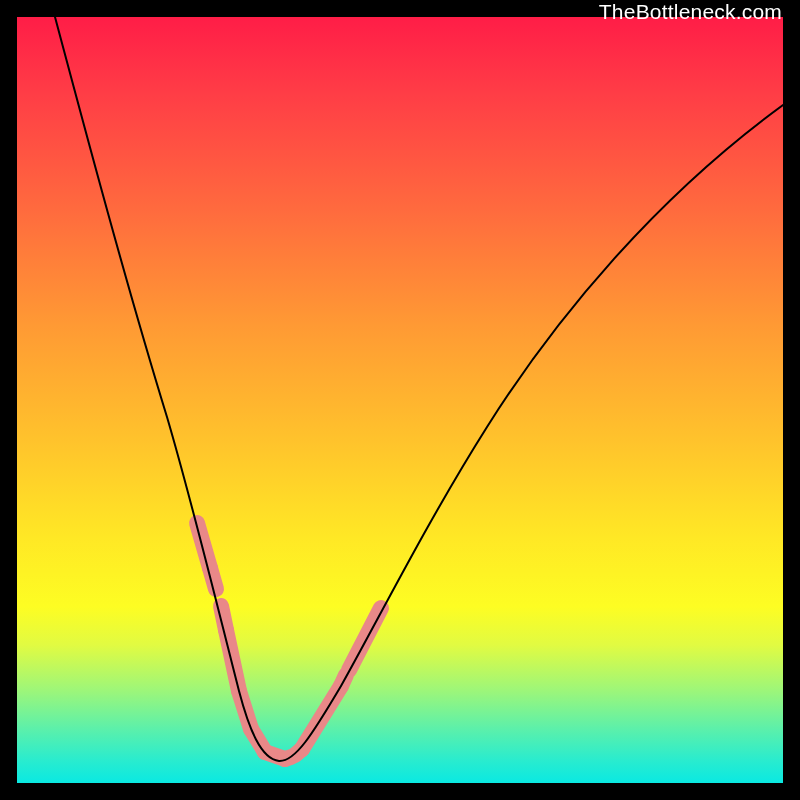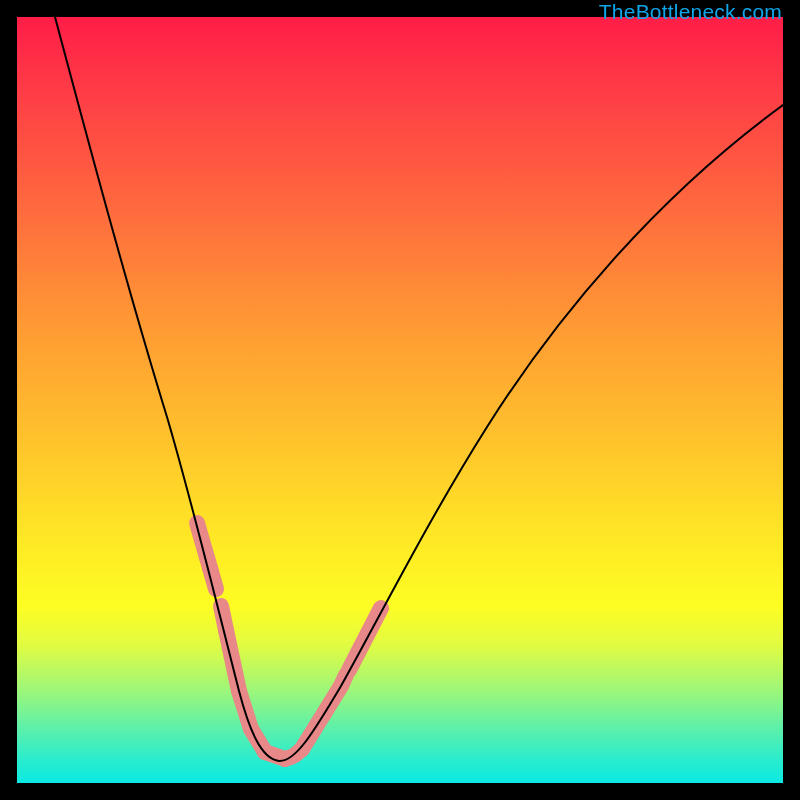--- a/index.html
+++ b/index.html
@@ -29,21 +29,21 @@
       #9cf67a 88%,
       #5bf0ab 93%,
       #2aecce 97%,
       #0ae9e2 100%
     );
   }
   .watermark {
     position: absolute;
     top: 0px;
     right: 18px;
-    color: #0ea5e9;
+    color: #ffffff;
     font-size: 21px;
     font-weight: 500;
     letter-spacing: 0.2px;
   }
   svg.plot {
     position: absolute;
     left: 0;
     top: 0;
     width: 766px;
     height: 766px;

